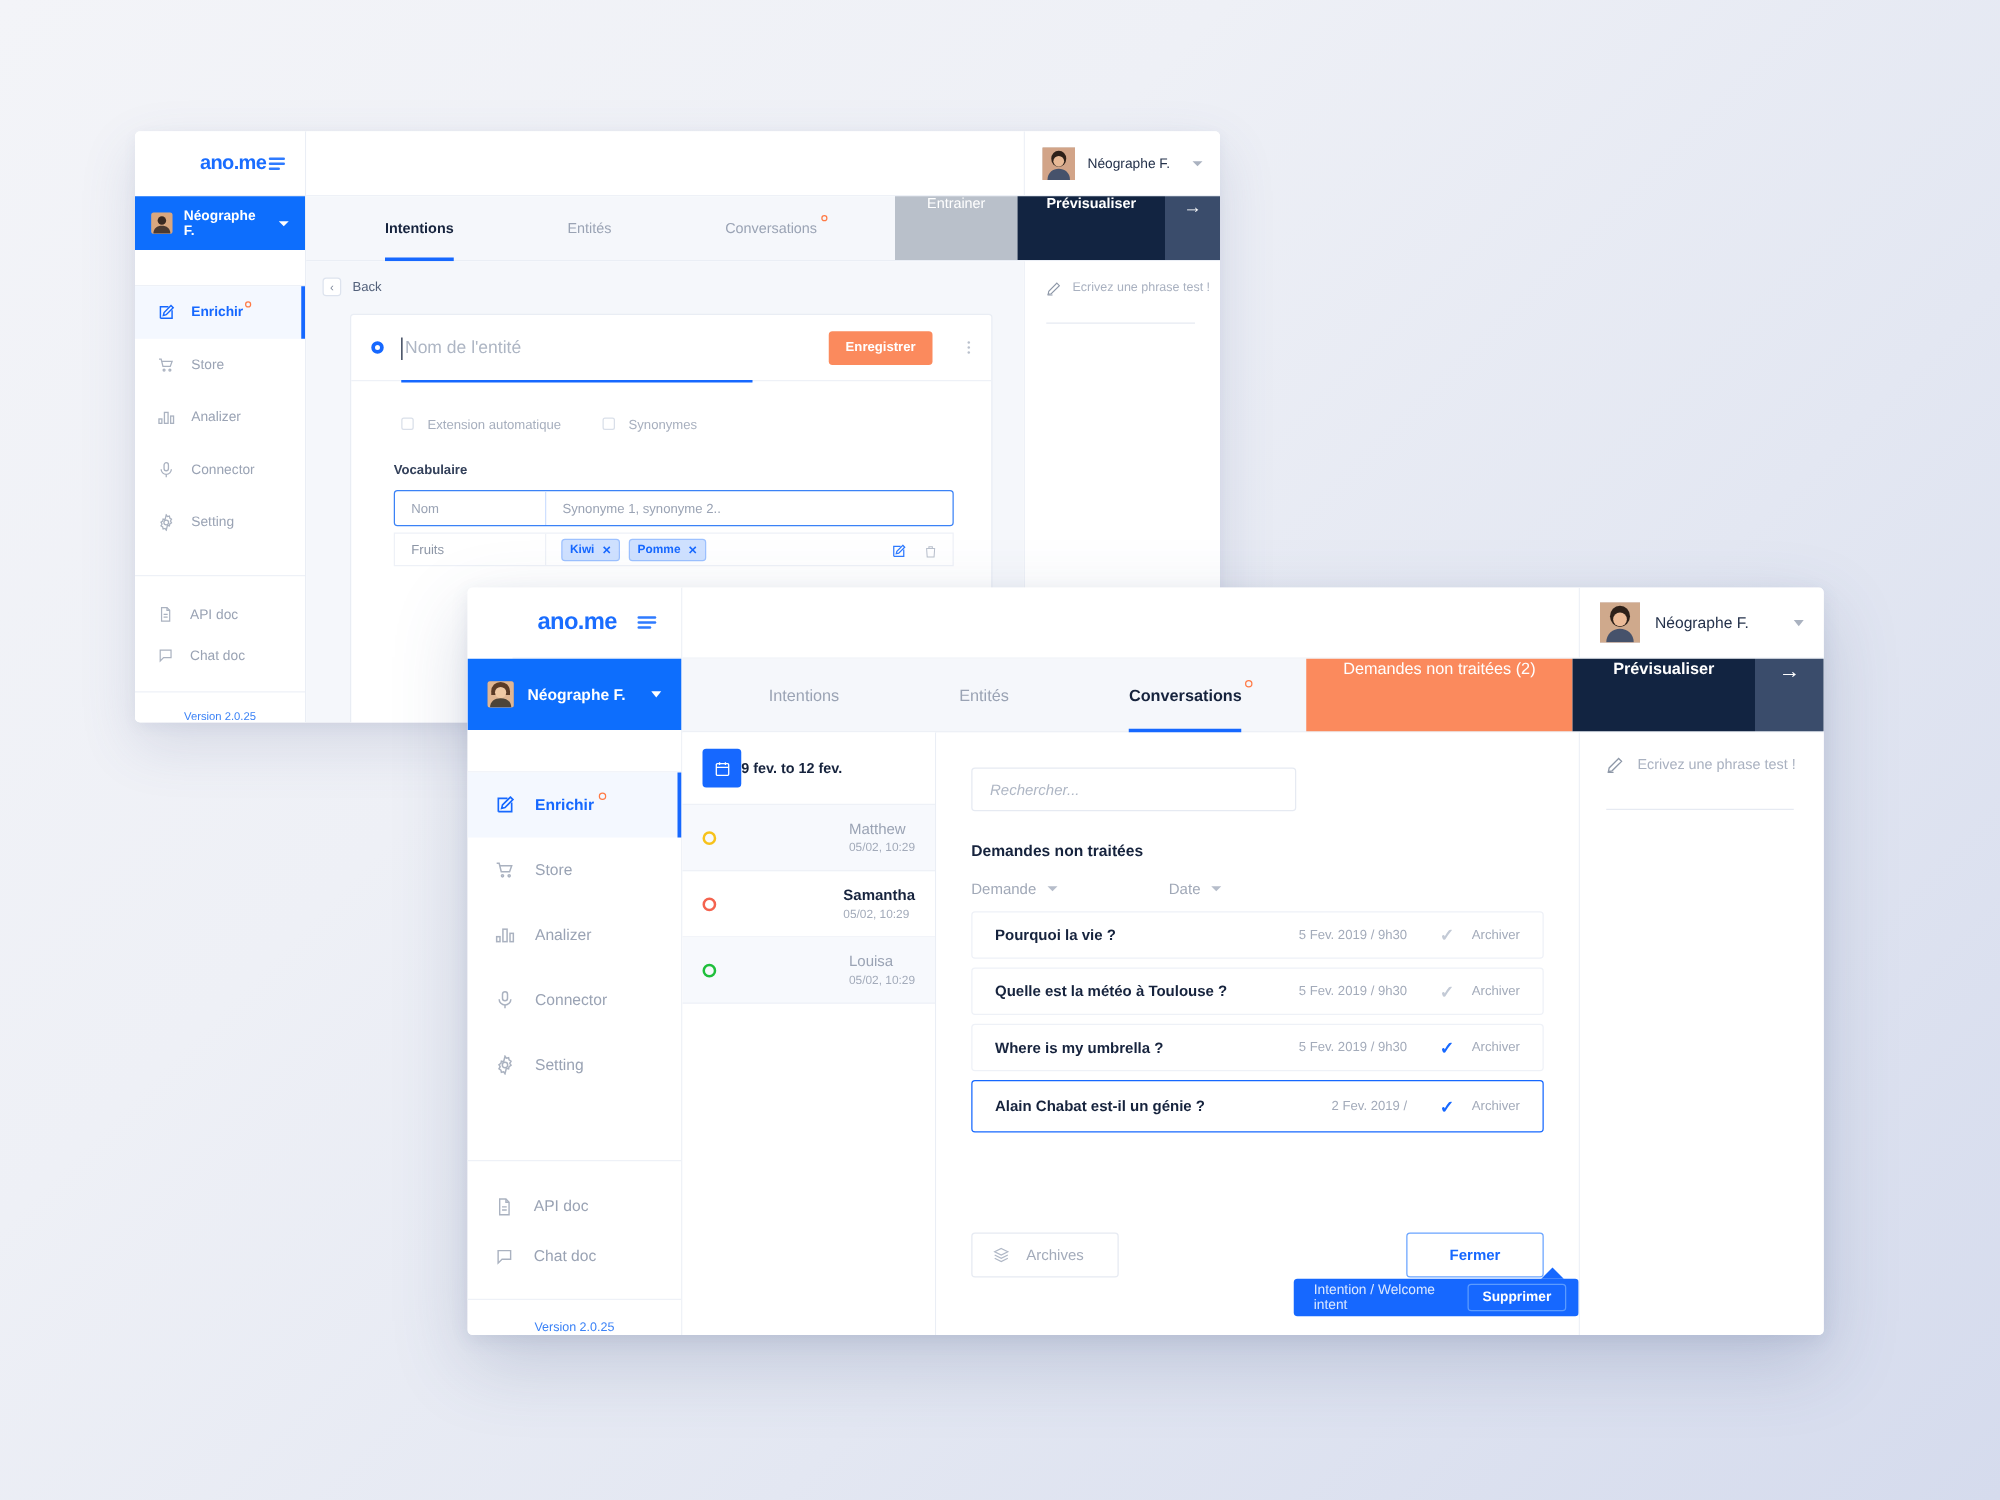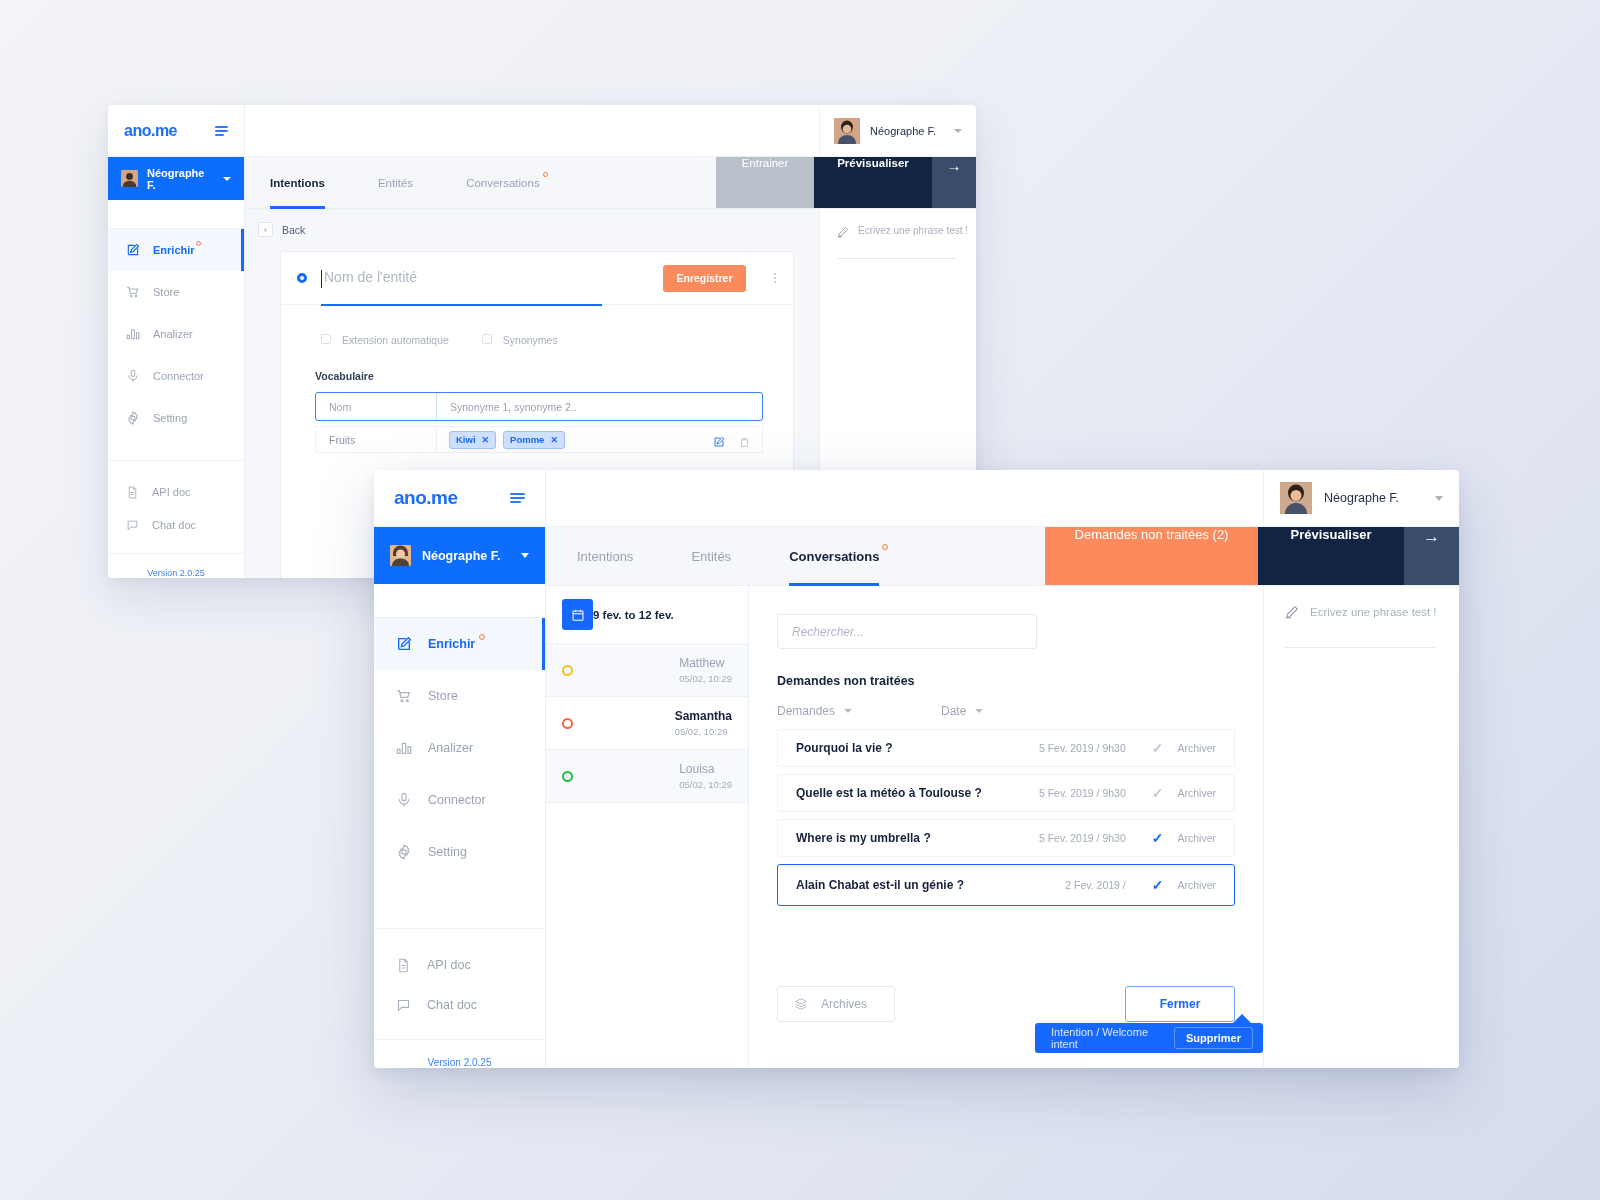--- a/index.html
+++ b/index.html
@@ -26,21 +26,21 @@
   }
   .win2 {
     left: 374px; top: 470px; width: 1085px; height: 598px;
     box-shadow: 0 22px 60px rgba(70,85,130,0.22), 0 4px 14px rgba(70,85,130,0.10);
   }
 
   
   .sidebar { position: absolute; left: 0; top: 0; bottom: 0; background: #fff;
              border-right: 1px solid #eaeef5; display: flex; flex-direction: column; }
   .brandbar { display: flex; align-items: center; justify-content: space-between;
-              border-bottom: 1px solid #eef1f7; }
+              border-bottom: 1px solid #eef1f7; margin-left: 36px; }
   .brand { color: #1a6dff; font-weight: bold; letter-spacing: -0.5px; }
   .burger { display: flex; flex-direction: column; gap: 2px; cursor: pointer; }
   .burger i { display: block; background: #2f7bff; border-radius: 1px; }
 
   .userbar { background: #0d6efd; color: #fff; display: flex; align-items: center; }
   .userbar .uavatar { border-radius: 2px; overflow: hidden; background: #c9a48a; flex: none; }
   .userbar .uname { font-weight: bold; flex: 1; }
   .caret { width: 0; height: 0; border-left: 4px solid transparent; border-right: 4px solid transparent; }
 
   .navgap { border-bottom: 1px solid #eef1f7; }
@@ -56,21 +56,21 @@
 
   
   .topbar { position: absolute; top: 0; background: #fff; border-bottom: 1px solid #eef1f7;
             display: flex; align-items: center; justify-content: flex-end; }
   .topuser { display: flex; align-items: center; height: 100%; border-left: 1px solid #eef1f7; }
   .topuser .tavatar { overflow: hidden; background: #b98e74; flex: none; }
   .topuser .tname { color: #25324b; }
 
   .tabbar { position: absolute; background: #f5f7fb; display: flex; align-items: stretch;
             border-bottom: 1px solid #eaeef5; }
-  .tab { display: flex; align-items: center; color: #9aa3b4; position: relative; cursor: pointer; }
+  .tab { display: flex; align-items: center; color: #9aa3b4; position: relative; cursor: pointer; margin-left: 38px; }
   .tab.active { color: #16233d; font-weight: bold; }
   .tab.active::after { content:""; position:absolute; left:0; bottom:-1px; height:3px; background:#1668ff; }
   .tabspacer { flex: 1; }
   .actbtn { display: flex; align-items: flex-start; justify-content: center; color: #fff; cursor: pointer; }
   .btn-entrainer { background: #b9c0ca; }
   .btn-orange { background: #fb8a5d; }
   .btn-prev { background: #122441; font-weight: bold; }
   .btn-arrow { background: #3a4c6b; }
 
   
@@ -561,21 +561,21 @@
   </div>
 
   <div class="w2main" style="left:375px; top:116px; right:196px; bottom:0;">
     <div class="search" style="margin:28px 0 0 28px; width:260px; height:35px; padding:0 14px;">
       <span class="sph" style="font-size:12px;">Rechercher...</span>
     </div>
 
     <div class="sectitle" style="font-size:12.5px; padding:25px 0 0 28px;">Demandes non traitées</div>
 
     <div class="colhead" style="padding:16px 0 0 28px; gap:9px;">
-      <span style="font-size:12px;">Demandes</span>
+      <span style="font-size:12px;">Demande</span>
       <span class="sortcaret"></span>
       <span style="font-size:12px; margin-left:80px;">Date</span>
       <span class="sortcaret"></span>
     </div>
 
     <div class="dmrow" style="margin:11px 28px 0 28px; height:38px; padding:0 18px;">
       <span class="dmq" style="font-size:12px;">Pourquoi la vie ?</span>
       <span class="dmdate" style="font-size:10.5px; margin-left:auto;">5 Fev. 2019 / 9h30</span>
       <span class="check" style="margin-left:26px; font-size:14px;">✓</span>
       <span class="dmarch" style="font-size:10.5px; margin-left:14px;">Archiver</span>

